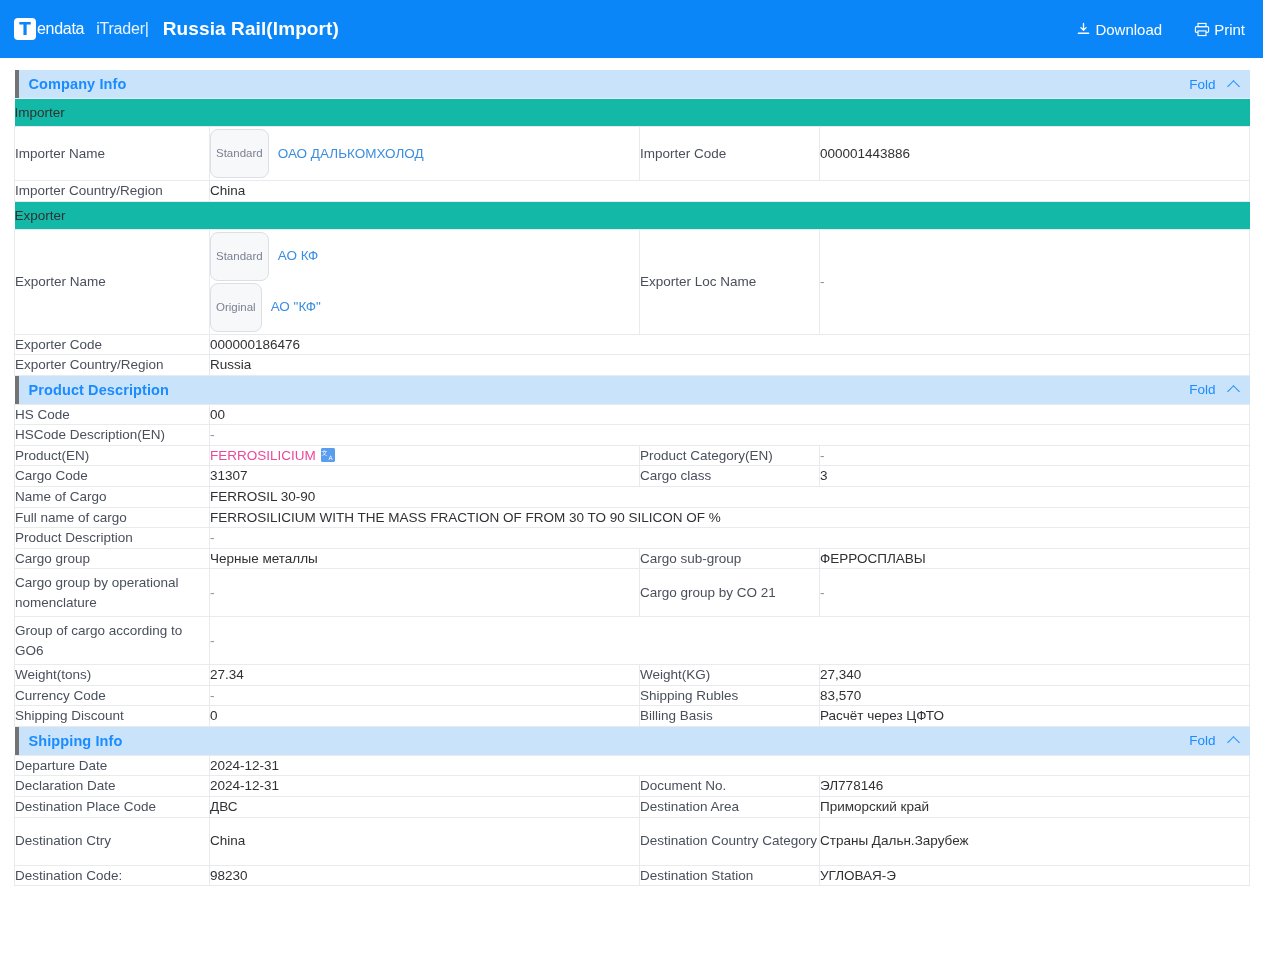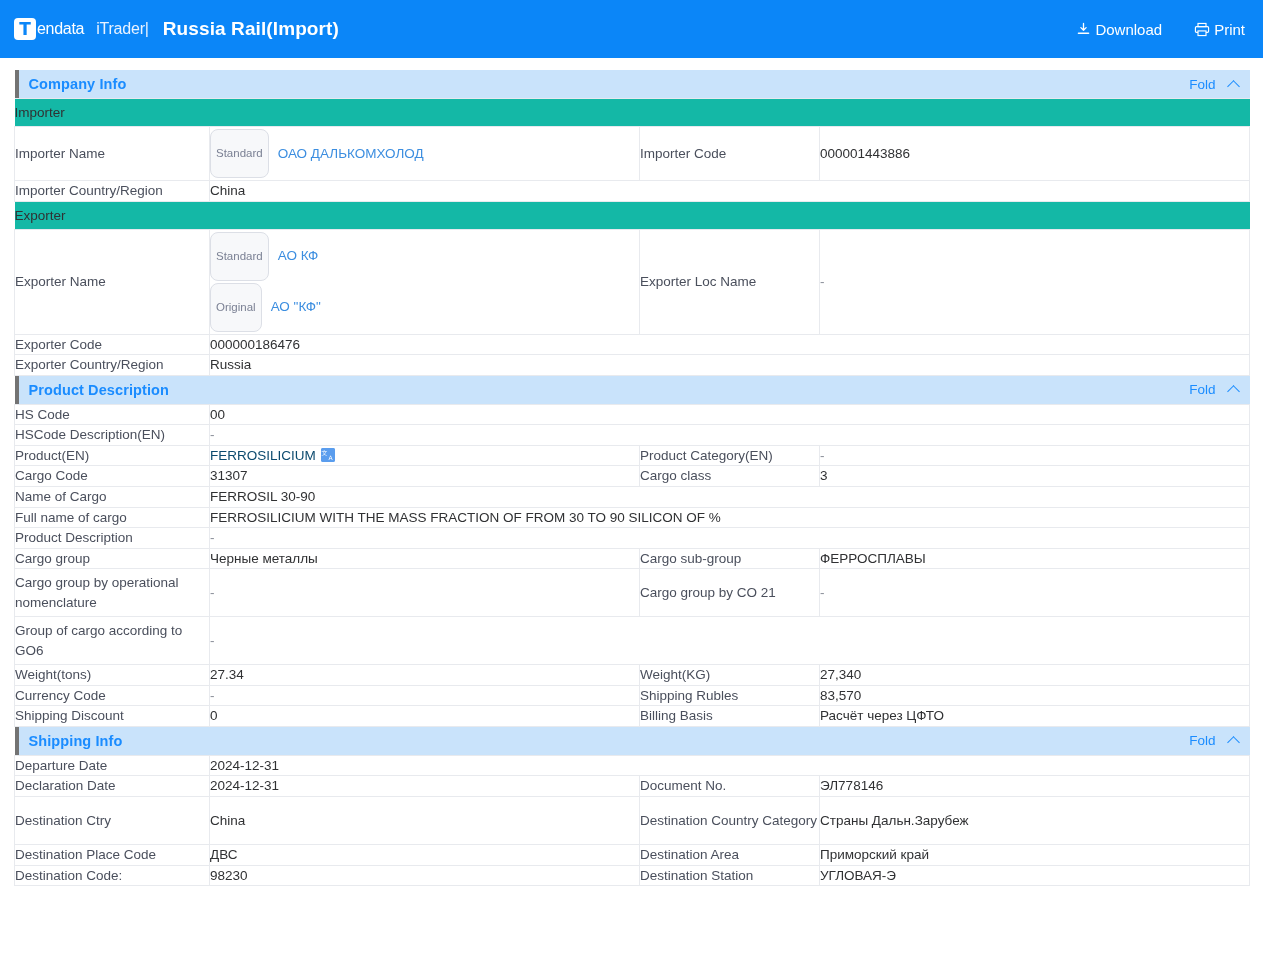--- a/index.html
+++ b/index.html
@@ -147,21 +147,21 @@
     background: #ffffff;
     padding: 7px 0 7px 8px;
     color: #303133;
     font-size: 13.5px;
     line-height: 1.45;
     word-break: break-word;
   }
   td.val.dash { color: #8a8f99; }
 
   .link { color: #3c8ee0; cursor: pointer; }
-  .link-blue { color: #0c4a6e; cursor: pointer; }
+  .link-blue { color: #ec4899; cursor: pointer; }
 
   .tagline { display: flex; align-items: center; gap: 9px; margin: 2px 0; }
   .tag {
     display: inline-block;
     border: 1px solid #dcdfe6;
     background: #f7f8fa;
     color: #7b8194;
     font-size: 11.5px;
     line-height: 15px;
     padding: 16px 5px;
@@ -376,33 +376,33 @@
         <tr class="row">
           <td class="lbl">Departure Date</td>
           <td class="val" colspan="3"><span>2024-12-31</span></td>
         </tr>
         <tr class="row">
           <td class="lbl">Declaration Date</td>
           <td class="val"><span>2024-12-31</span></td>
           <td class="lbl">Document No.</td>
           <td class="val">ЭЛ778146</td>
         </tr>
+        <tr class="row">
+          <td class="lbl">Destination Place Code</td>
+          <td class="val"><span>ДВС</span></td>
+          <td class="lbl">Destination Area</td>
+          <td class="val">Приморский край</td>
+        </tr>
         <tr class="row rowtall">
           <td class="lbl">Destination Ctry</td>
           <td class="val"><span>China</span></td>
           <td class="lbl">Destination Country Category</td>
           <td class="val">Страны Дальн.Зарубеж</td>
         </tr>
         <tr class="row">
-          <td class="lbl">Destination Place Code</td>
-          <td class="val"><span>ДВС</span></td>
-          <td class="lbl">Destination Area</td>
-          <td class="val">Приморский край</td>
-        </tr>
-        <tr class="row">
           <td class="lbl">Destination Code:</td>
           <td class="val"><span>98230</span></td>
           <td class="lbl">Destination Station</td>
           <td class="val">УГЛОВАЯ-Э</td>
         </tr>
       </tbody>
   </table>
 </div>
 
 </body></html>

